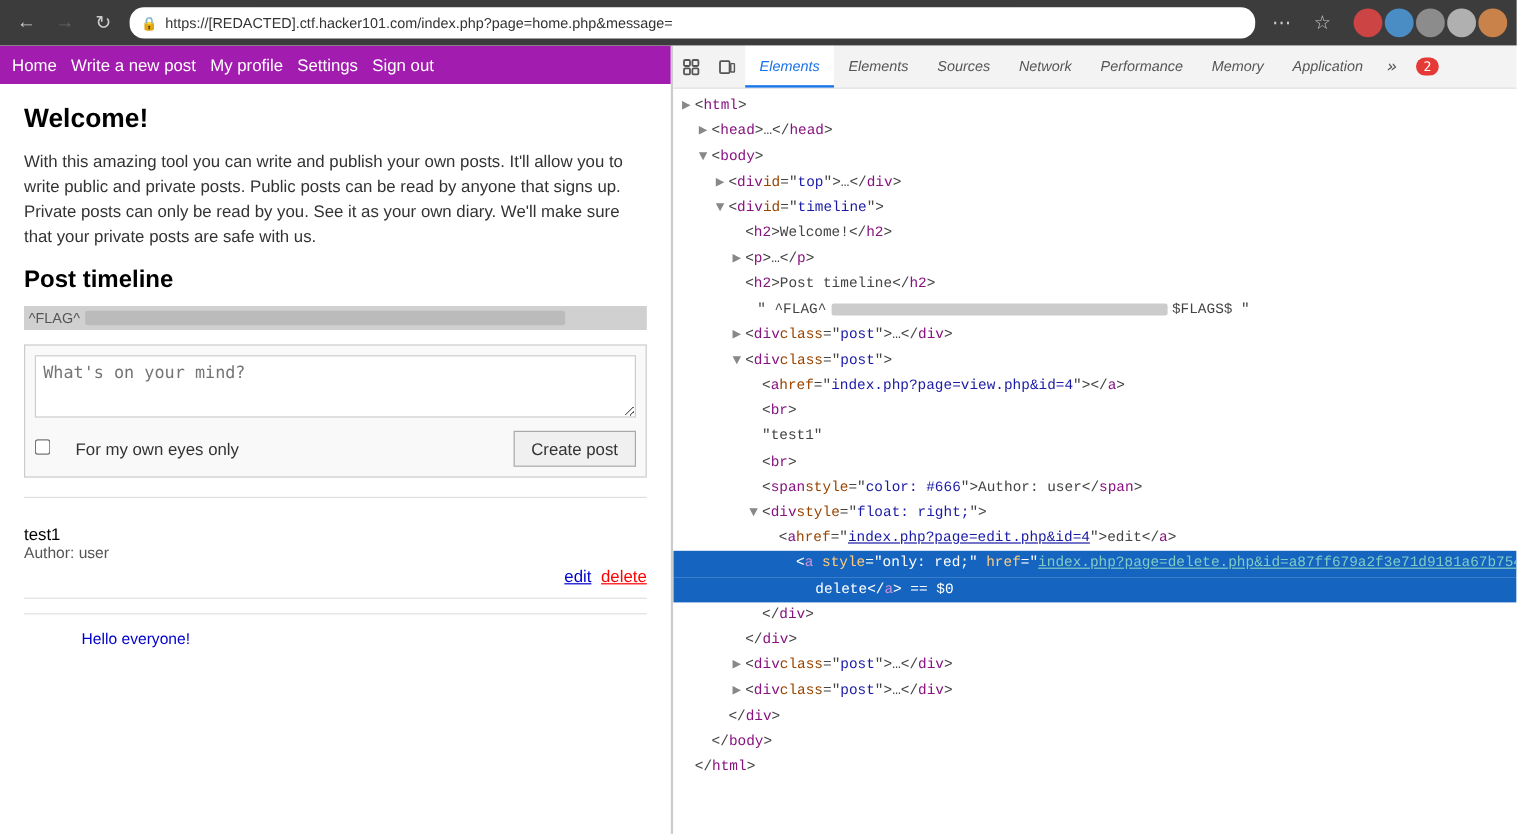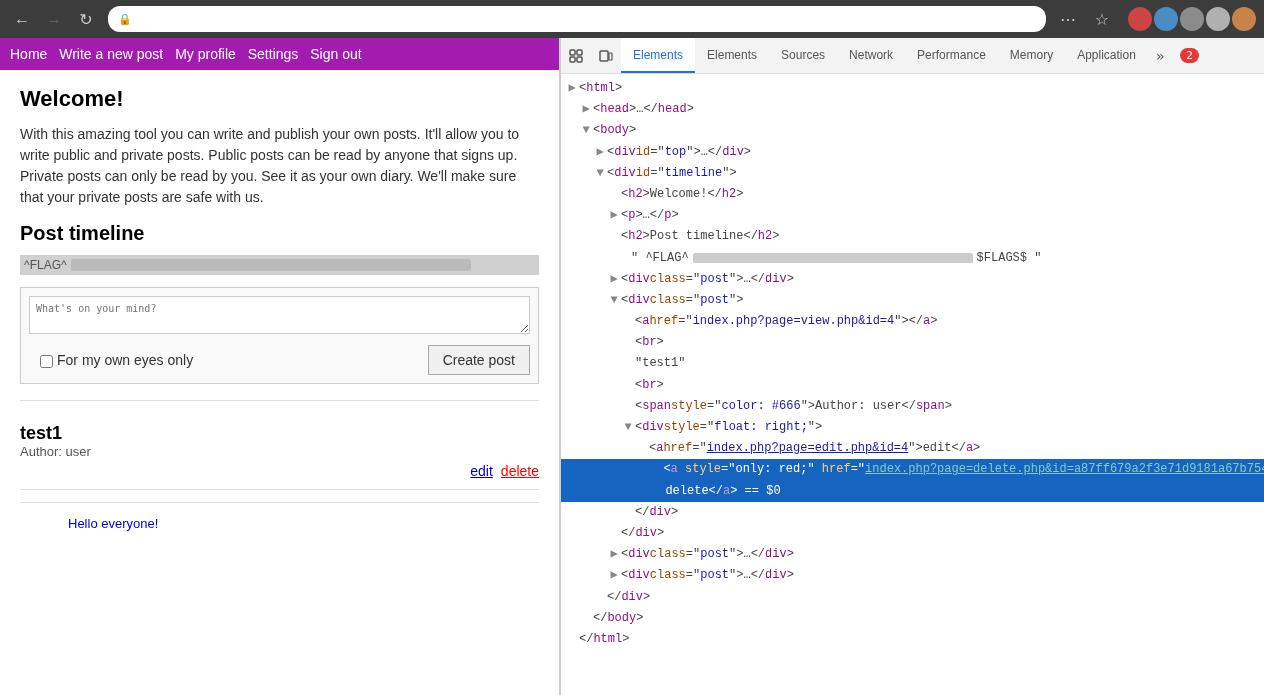--- a/index.html
+++ b/index.html
@@ -150,40 +150,39 @@
 
     
     .post-form-area {
       border: 1px solid #ccc;
       padding: 8px;
       margin-bottom: 16px;
       background: #f9f9f9;
     }
     .post-textarea {
       width: 100%;
-      height: 38px;
+      height: 52px;
       border: 1px solid #ccc;
       padding: 6px;
-      font-size: 10px;
+      font-size: 14px;
       resize: vertical;
       color: #999;
     }
     .post-form-footer {
       display: flex;
       justify-content: space-between;
       align-items: center;
       margin-top: 8px;
     }
     .checkbox-label {
       display: flex;
-      align-items: flex-end;
-      gap: 4px;
+      align-items: flex-start;
+      gap: 21px;
       font-size: 14px;
       color: #333;
-      margin-left: 11px;
     }
     .create-post-btn {
       background: #f0f0f0;
       border: 1px solid #aaa;
       padding: 6px 14px;
       font-size: 14px;
       cursor: pointer;
       color: #333;
     }
 
@@ -193,22 +192,22 @@
       background: #e0e0e0;
       margin: 12px 0;
     }
 
     
     .post-item {
       padding: 10px 0;
       border-bottom: 1px solid #e0e0e0;
     }
     .post-title {
-      font-size: 18px;
-      font-weight: bold;
+      font-size: 14px;
+      font-weight: normal;
       color: #000;
     }
     .post-author {
       font-size: 13px;
       color: #555;
     }
     .post-actions {
       display: flex;
       justify-content: flex-end;
       gap: 8px;
@@ -263,20 +262,21 @@
       cursor: pointer;
       color: #555;
       font-size: 14px;
       border: none;
       background: none;
     }
     .devtools-tabs {
       display: flex;
       align-items: stretch;
       height: 100%;
+      font-style: italic;
     }
     .devtools-tab {
       padding: 0 12px;
       display: flex;
       align-items: center;
       cursor: pointer;
       color: #555;
       font-size: 12px;
       font-family: Arial, sans-serif;
       border-bottom: 2px solid transparent;
@@ -345,20 +345,21 @@
 <body>
 
 <div class="browser-chrome">
   <div class="browser-nav-buttons">
     <button class="nav-btn">←</button>
     <button class="nav-btn disabled">→</button>
     <button class="nav-btn">↻</button>
   </div>
   <div class="address-bar">
     <span class="lock-icon">🔒</span>
+    <span class="address-text">https://[REDACTED].ctf.hacker101.com/index.php?page=home.php&amp;message=</span>
   </div>
   <div class="browser-actions">
     <button class="browser-action-btn">⋯</button>
     <button class="browser-action-btn">☆</button>
   </div>
   <div class="avatar-group">
     <div class="avatar avatar-1"></div>
     <div class="avatar avatar-2"></div>
     <div class="avatar avatar-3"></div>
     <div class="avatar avatar-4"></div>
@@ -657,21 +658,21 @@
 
         <div class="tree-line" style="background:#1565c0; color:#fff; display:block; padding:1px 0;">
           <span class="indent" style="padding-left:74px;"></span>
           <span class="toggle" style="visibility:hidden; color:#fff;">▶</span>
           <span style="color:#fff;">&lt;</span><span style="color:#ce93d8;">a</span>
           <span> </span><span style="color:#ffcc80;">style</span><span style="color:#fff;">="</span><span style="color:#fff;">only: red;</span><span style="color:#fff;">"</span>
           <span style="color:#fff;"> </span>
           <span style="color:#ffcc80;">href</span><span style="color:#fff;">="</span><span style="color:#80cbc4; text-decoration:underline;">index.php?page=delete.php&amp;id=a87ff679a2f3e71d9181a67b7542122c</span>
         </div>
 
-        <div class="tree-line" style="background:#1565c0; color:#fff; display:block; padding:1px 2px;">
+        <div class="tree-line" style="background:#1565c0; color:#fff; display:block; padding:1px 16px;">
           <span class="indent" style="padding-left:74px;"></span>
           <span style="width:14px; display:inline-block;"></span>
           <span style="color:#fff;">delete&lt;/</span><span style="color:#ce93d8;">a</span><span style="color:#fff;">&gt; == $0</span>
         </div>
 
         <div class="tree-line">
           <span class="indent" style="padding-left:60px;"></span>
           <span class="toggle" style="visibility:hidden;">▶</span>
           <span class="punctuation">&lt;/</span>
             <span class="tag-name">div</span>

